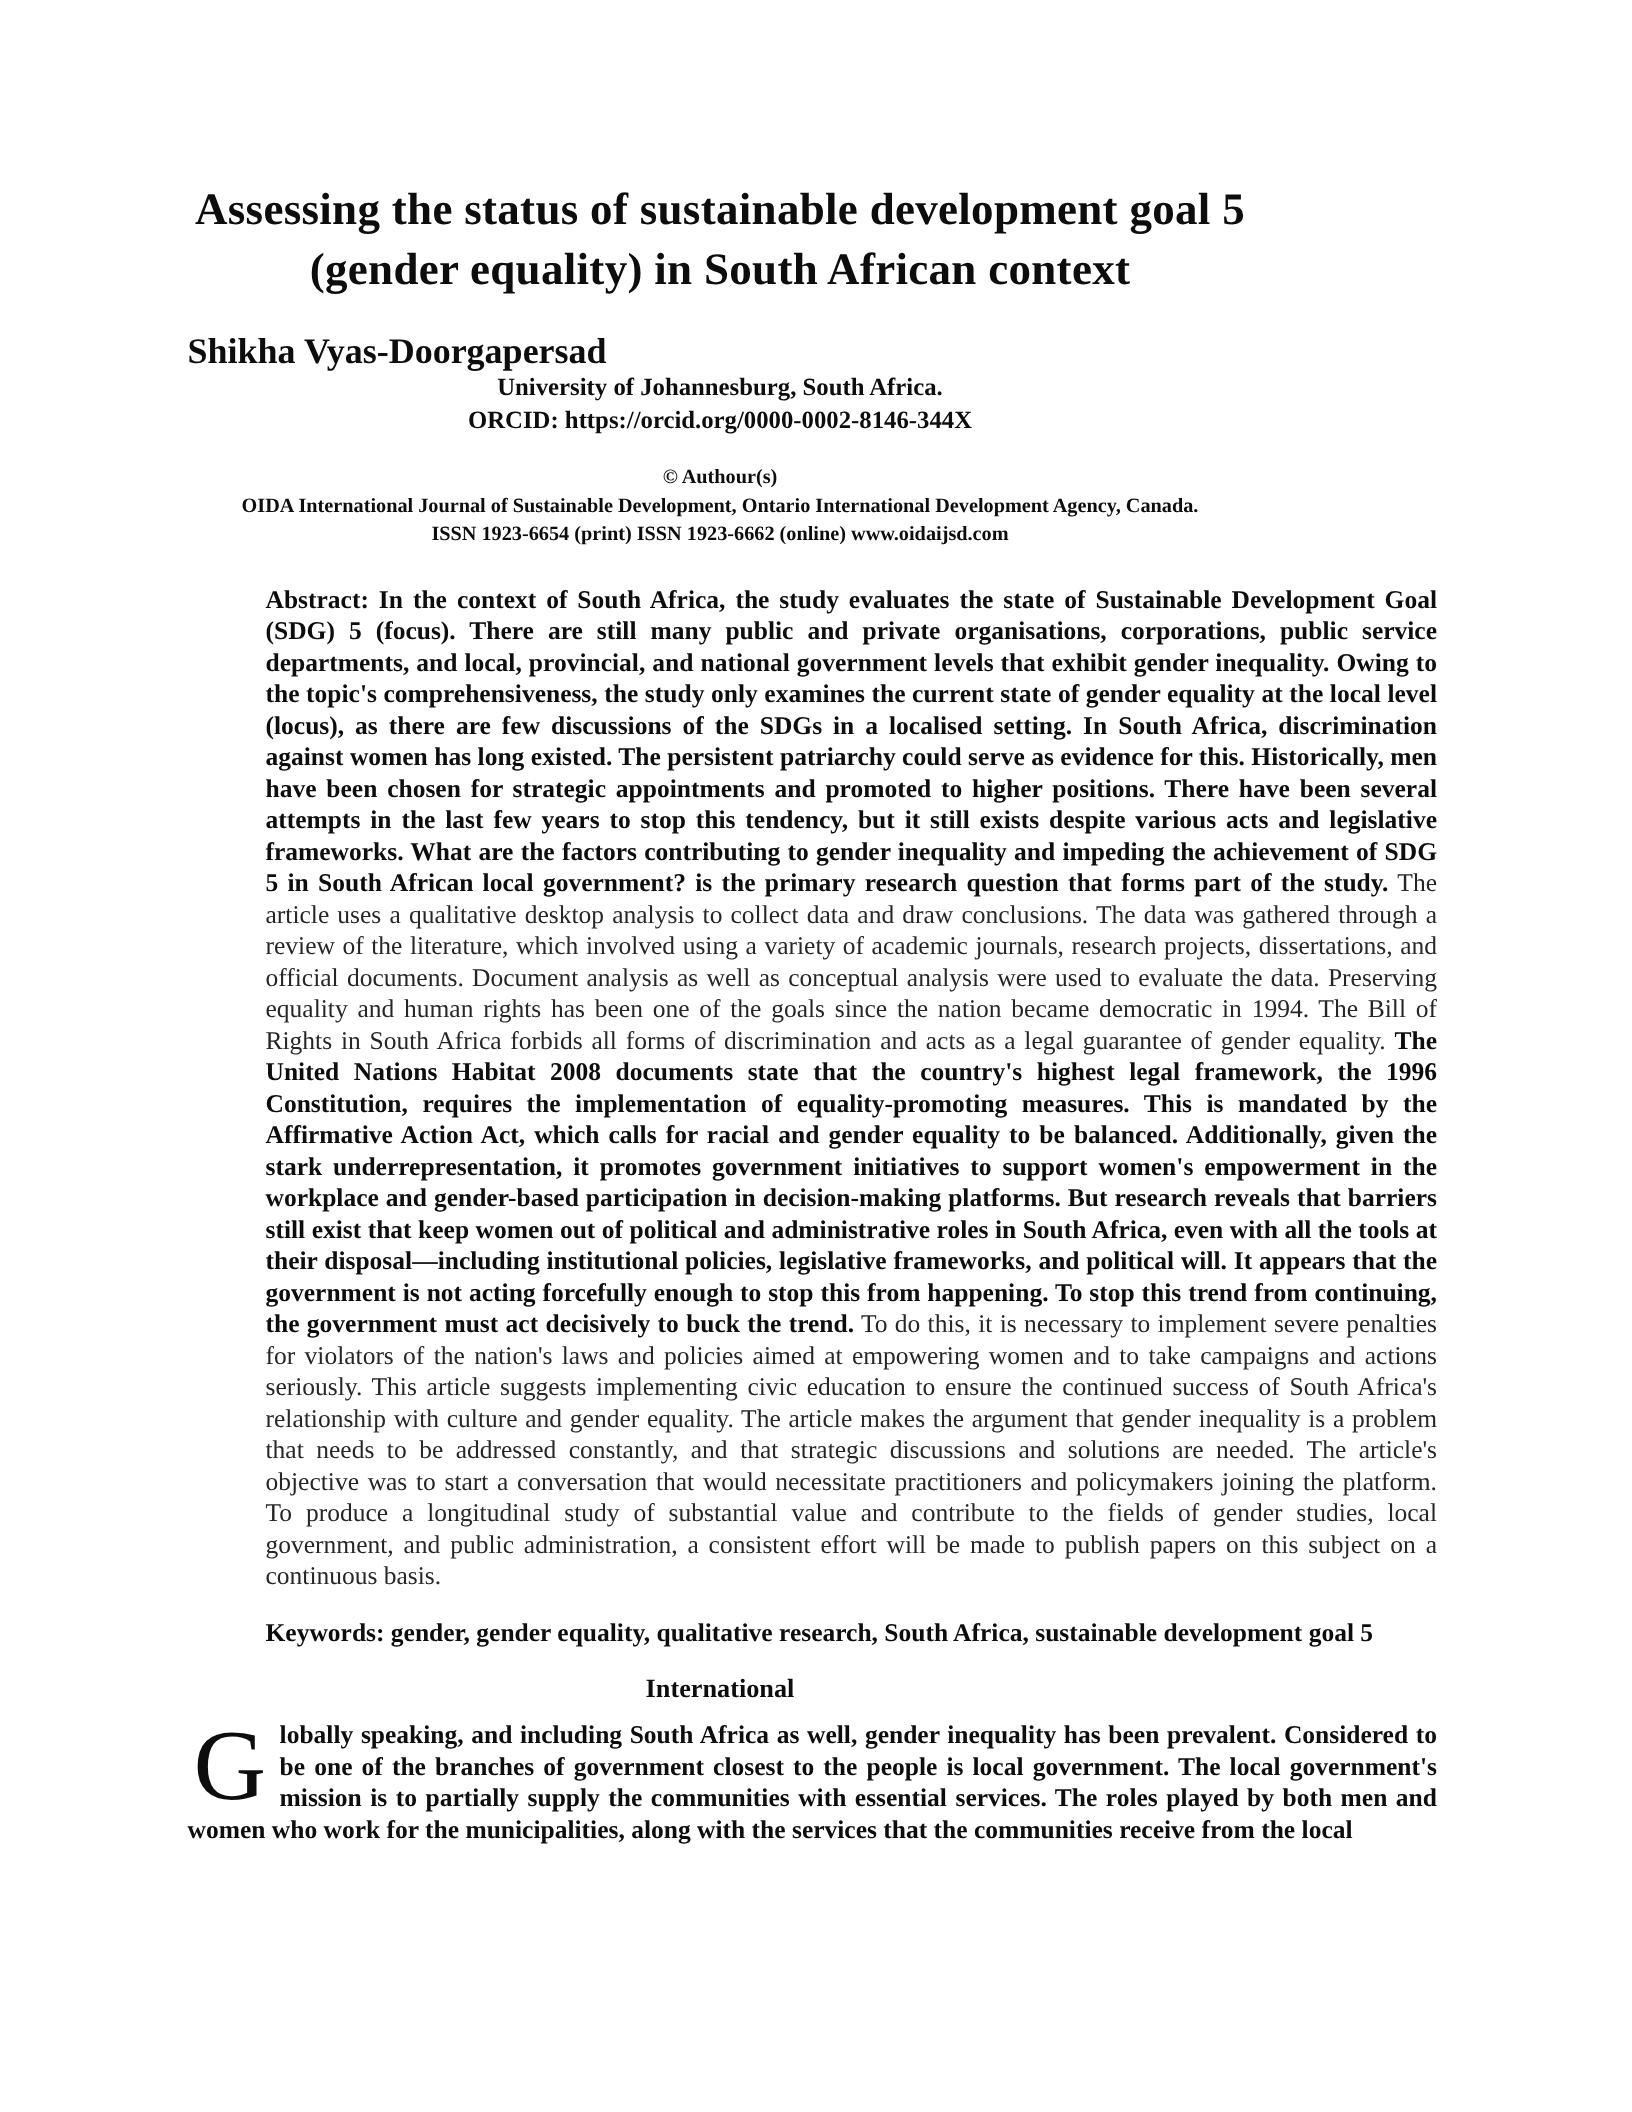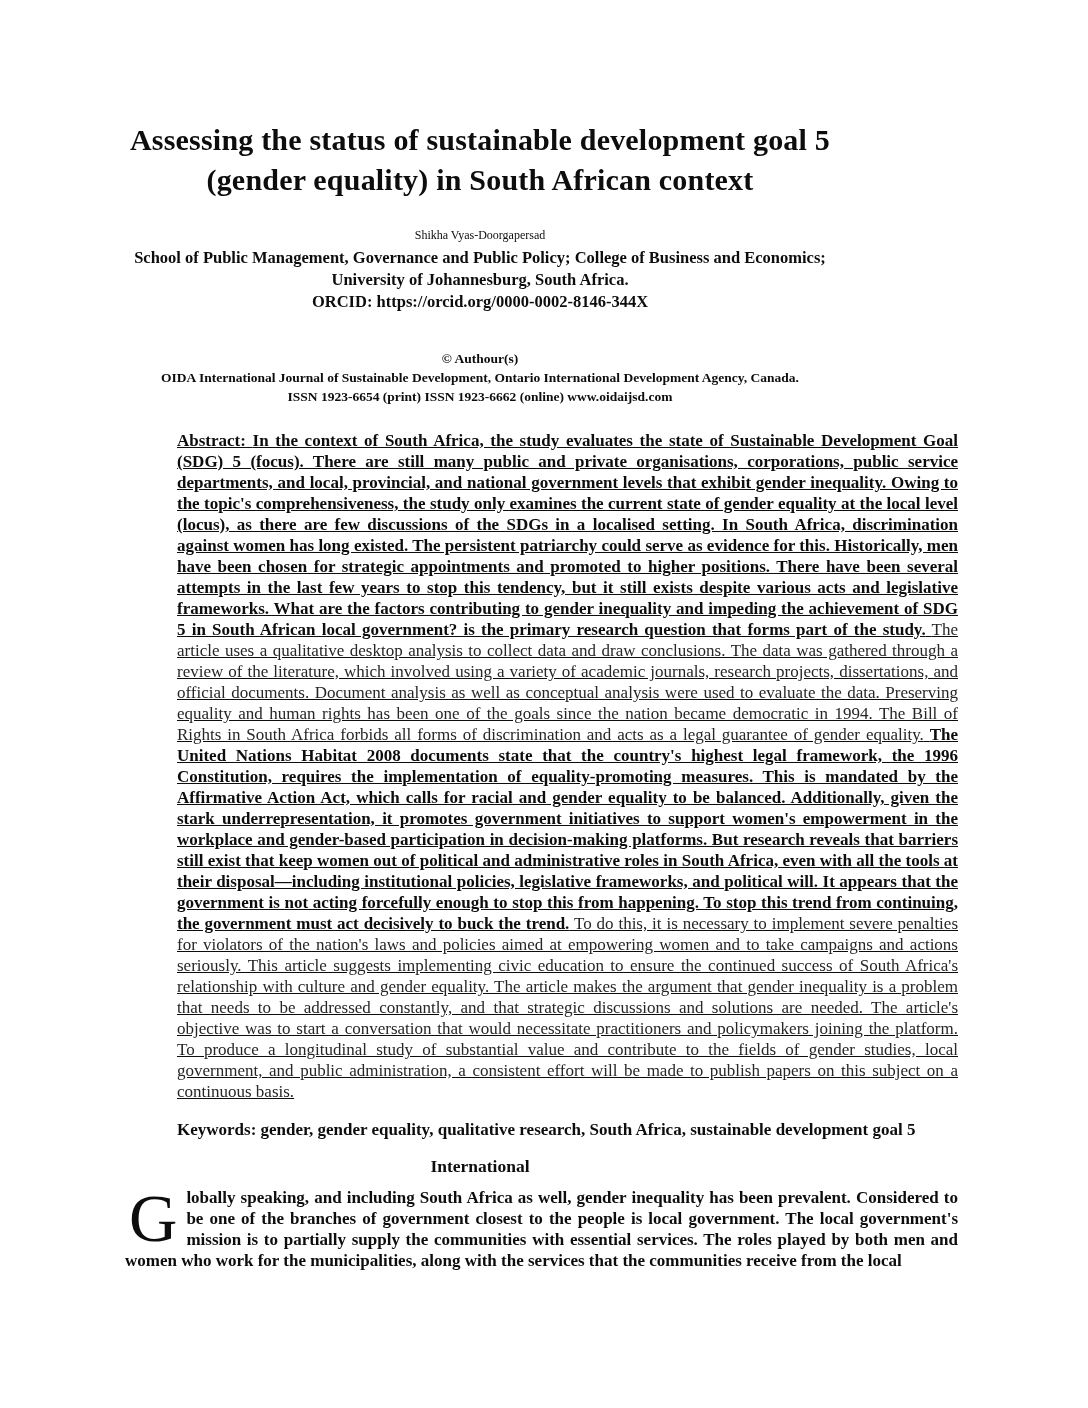--- a/index.html
+++ b/index.html
@@ -20,47 +20,45 @@
   }
   .paper-title {
     margin: 0 0 24px 0;
     text-align: center;
     font-size: 30px;
     line-height: 40px;
     font-weight: bold;
     letter-spacing: 0.2px;
   }
   .author-name {
-    text-align: center;
-    font-size: 12px;
+    font-size: 24px;
     line-height: 23px;
-    font-weight: normal;
+    font-weight: bold;
   }
   .affil-line {
     text-align: center;
     font-size: 16.5px;
     line-height: 22px;
     font-weight: bold;
   }
   .imprint {
-    margin-top: 36px;
+    margin-top: 17px;
   }
   .imprint-line {
     text-align: center;
     font-size: 13.5px;
     line-height: 19px;
     font-weight: bold;
   }
   .abstract-par {
     margin: 24px 0 2px 52px;
     width: 781px;
     font-size: 17px;
     line-height: 21px;
     text-align: justify;
-    text-decoration: underline;
   }
   .abstract-label {
     font-weight: bold;
   }
   .seg-dark {
     font-weight: bold;
     color: #0d0d0d;
   }
   .seg-light {
     font-weight: normal;
@@ -104,21 +102,20 @@
 <body>
 
 <div class="page">
 
   <h1 class="paper-title">
     <span>Assessing the status of sustainable development goal 5</span><br>
     <span>(gender equality) in South African context</span>
   </h1>
 
   <div class="author-name">Shikha Vyas-Doorgapersad</div>
-  <div class="affil-line">School of Public Management, Governance and Public Policy; College of Business and Economics;</div>
   <div class="affil-line">University of Johannesburg, South Africa.</div>
   <div class="affil-line">ORCID: https://orcid.org/0000-0002-8146-344X</div>
 
   <div class="imprint">
     <div class="imprint-line">© Authour(s)</div>
     <div class="imprint-line">OIDA International Journal of Sustainable Development, Ontario International Development Agency, Canada.</div>
     <div class="imprint-line">ISSN 1923-6654 (print) ISSN 1923-6662 (online) www.oidaijsd.com</div>
   </div>
 
   <p class="abstract-par">

